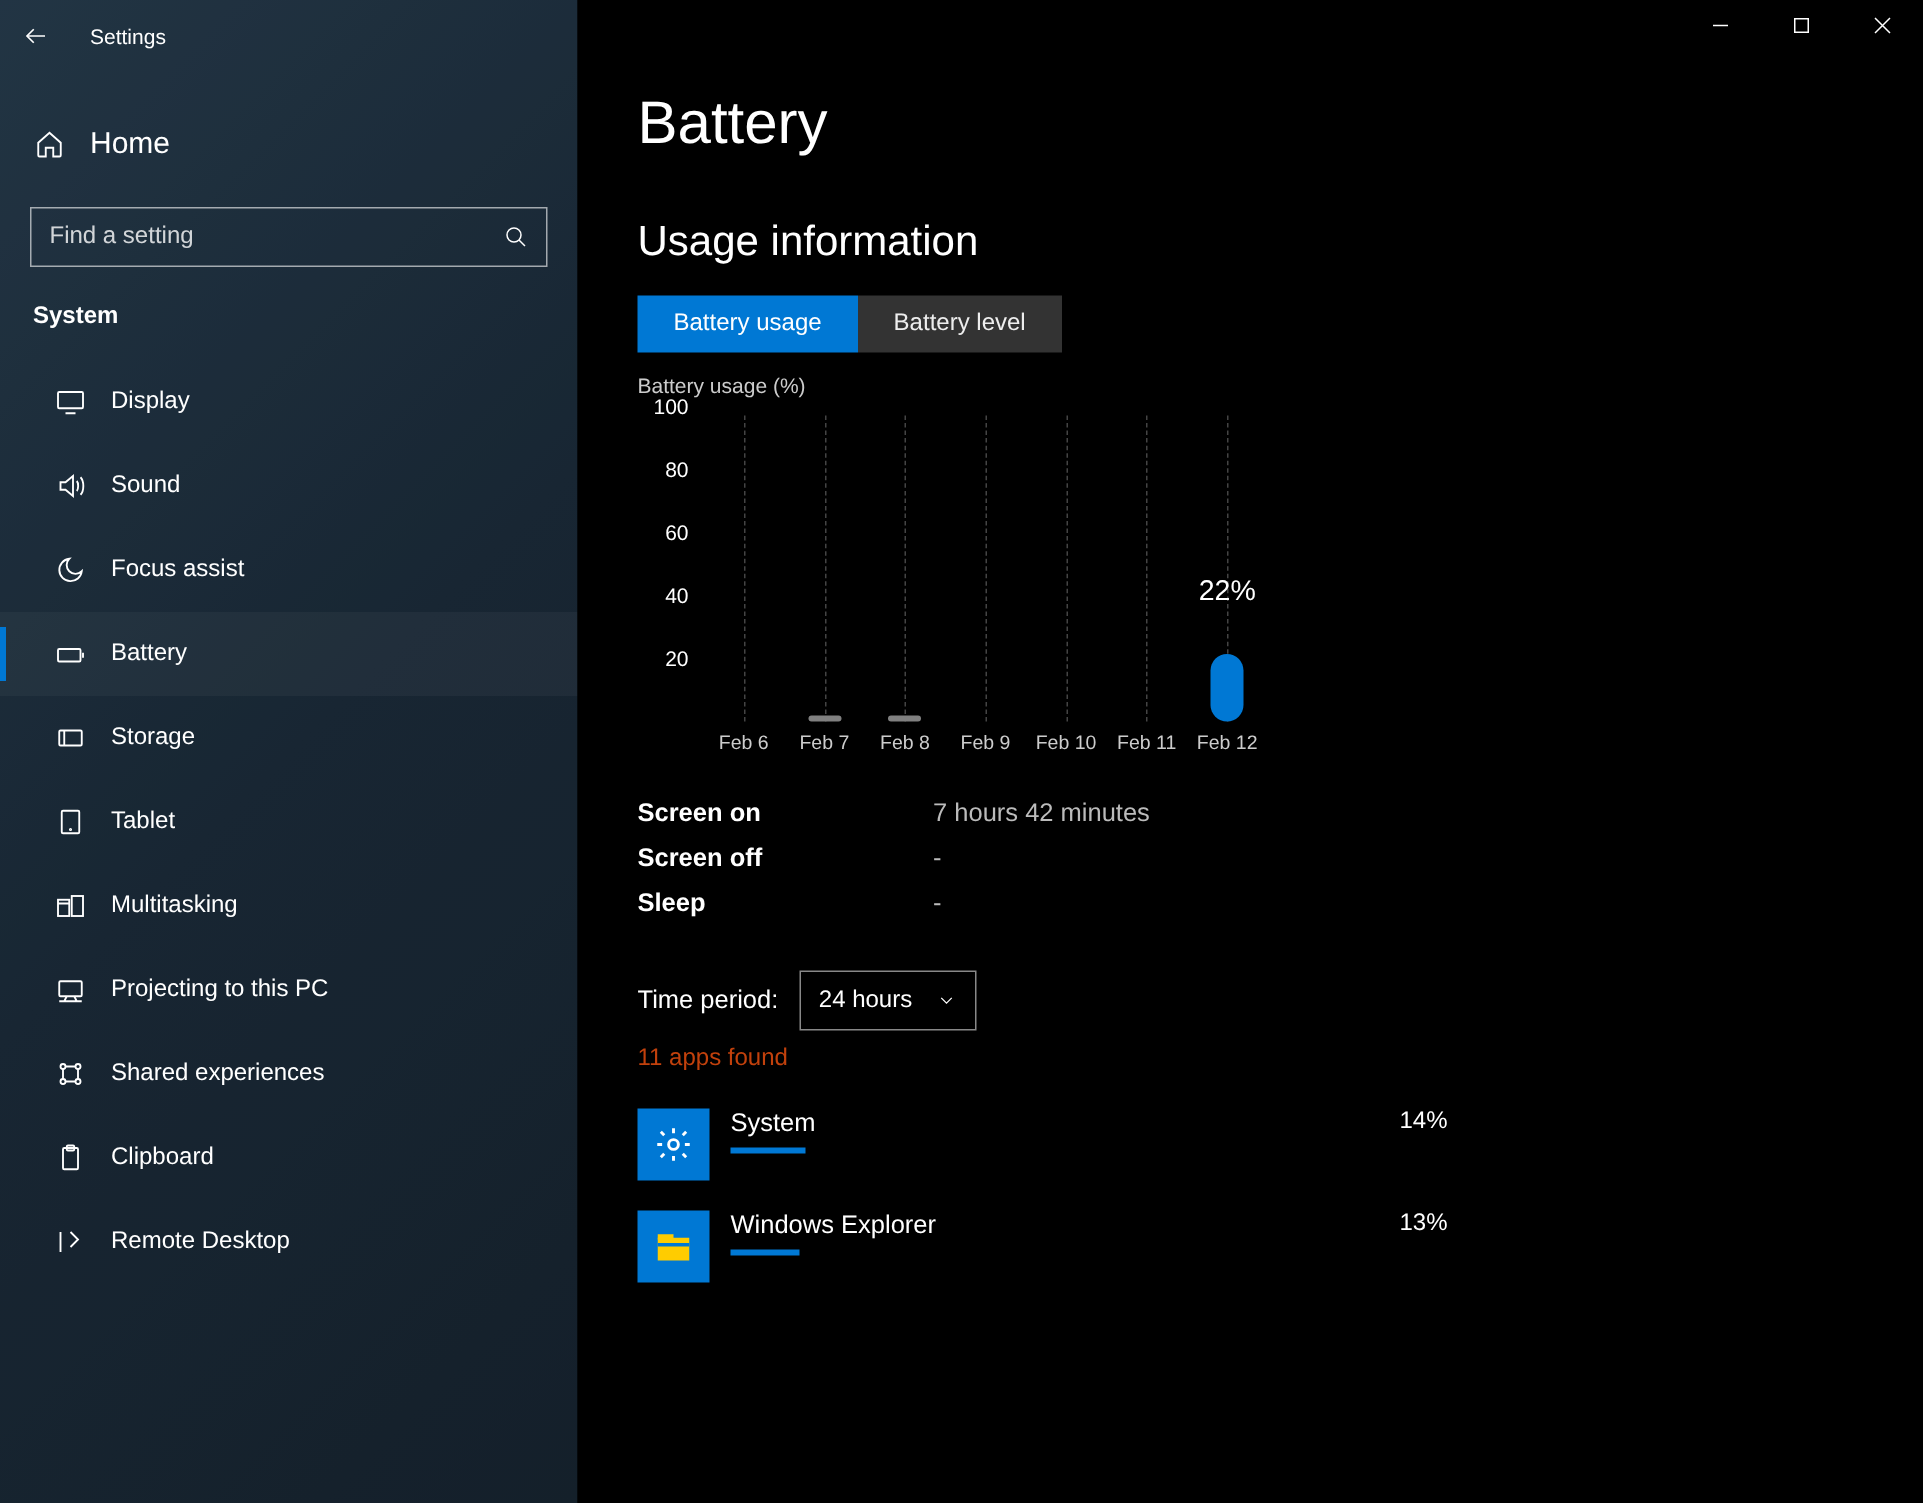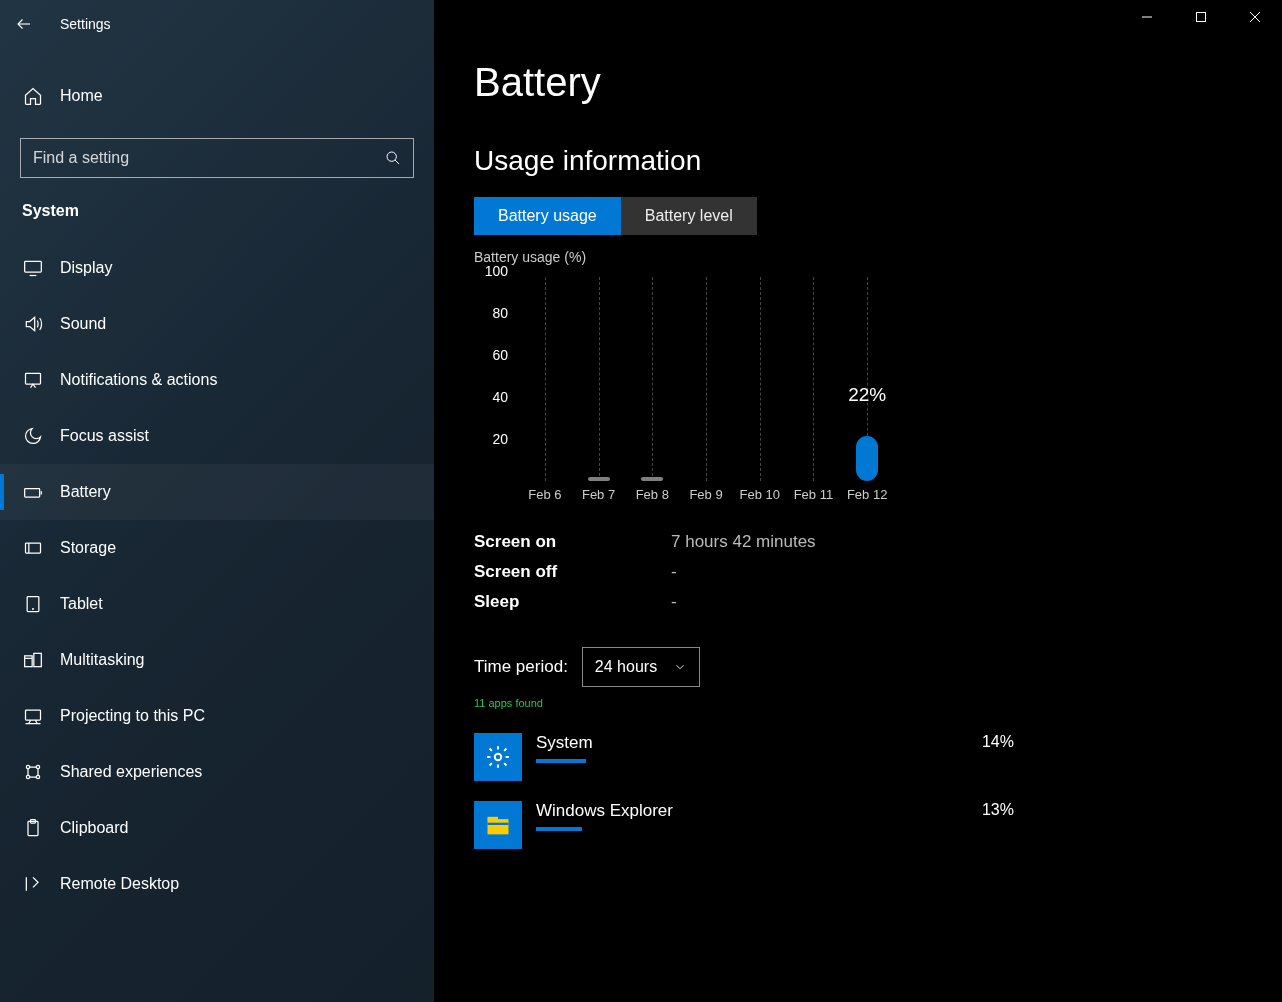--- a/index.html
+++ b/index.html
@@ -1,39 +1,39 @@
 <!DOCTYPE html>
 <html><head>
 <meta charset="utf-8">
 <style>
   * { margin: 0; padding: 0; box-sizing: border-box; font-family: "Segoe UI", sans-serif; }
   body { width: 1282px; height: 1002px; background: #000; color: #fff; overflow: hidden; display: flex; }
   
   
-  .sidebar { width: 434px; height: 100%; background: linear-gradient(135deg, #2b4255 0%, #1e3040 50%, #1a2835 100%); position: relative; }
+  .sidebar { width: 385px; height: 100%; background: linear-gradient(135deg, #2b4255 0%, #1e3040 50%, #1a2835 100%); position: relative; }
   .sidebar::before { content:""; position:absolute; inset:0; background: rgba(0,0,0,0.2); }
   .sidebar > * { position: relative; }
   
   .top-row { height: 48px; display: flex; align-items: center; }
   .back-btn { width: 48px; height: 48px; display:flex; align-items:center; justify-content:center; cursor:pointer; }
   .top-title { font-size: 14px; margin-left: 12px; }
   
   .home-row { display:flex; align-items:center; height:56px; padding-left: 22px; margin-top: 20px; cursor:pointer; }
   .home-row .icon { width: 22px; display:flex; justify-content:center; }
-  .home-row .label { font-size: 16px; margin-left: 16px; }
+  .home-row .label { font-size: 20px; margin-left: 16px; }
   
   .search-box { margin: 14px 20px 0 20px; height: 40px; border: 1px solid rgba(255,255,255,0.6); display:flex; align-items:center; padding: 12px 12px; }
   .search-box input { flex:1; background:transparent; border:none; color:#fff; font-size:16px; outline:none; }
   .search-box input::placeholder { color: rgba(255,255,255,0.8); }
   .search-icon { color: rgba(255,255,255,0.85); }
   
   .section-label { font-weight:600; font-size:16px; padding: 24px 20px 10px 22px; }
   
   .nav { margin-top: 10px; }
-  .nav-item { display:flex; align-items:center; height:56px; padding-left: 22px; cursor:pointer; position:relative; }
+  .nav-item { display:flex; align-items:center; height:56px; padding-left: 36px; cursor:pointer; position:relative; }
   .nav-item .icon { width: 22px; display:flex; justify-content:center; align-items:center; }
   .nav-item .label { font-size:16px; margin-left: 16px; white-space:nowrap; }
   .nav-item.active::before { content:""; position:absolute; left:0; top:10px; bottom:10px; width:4px; background:#0078d4; }
   .nav-item.active { background: rgba(255,255,255,0.04); }
   
   
   .main { flex:1; background:#000; padding: 0 0 0 0; overflow:hidden; position:relative; }
   .titlebar { height: 40px; display:flex; justify-content:flex-end; align-items:flex-start; }
   .win-btn { width:54px; height:34px; display:flex; align-items:center; justify-content:center; cursor:pointer; }
   
@@ -59,21 +59,21 @@
   .x-tick { position:absolute; font-size:13px; transform:translateX(-50%); color:#ccc; white-space:nowrap; }
   
   .stats { margin-top: 16px; }
   .stat-row { display:flex; font-size:17px; line-height:30px; }
   .stat-label { width: 170px; font-weight:600; }
   .stat-value { color:#bbb;margin-left:27px; }
   
   .time-period { display:flex; align-items:center; margin-top: 30px; gap: 14px; }
   .tp-label { font-size:17px; }
   .dropdown { border:1px solid #888; height:40px; min-width:112px; padding: 0 12px; display:flex; align-items:center; justify-content:space-between; cursor:pointer; font-size:16px; gap:16px;}
-  .apps-found { font-size:11px; margin-top:10px; color:#22c55e; }
+  .apps-found { font-size:16px; margin-top:10px; color:#c2410c; }
   
   .app-list { margin-top: 14px; }
   .app-row { display:flex; align-items:flex-start; padding: 10px 0; width: 540px; }
   .app-icon { width:48px; height:48px; background:#0078d4; display:flex; align-items:center; justify-content:center; }
   .app-info { margin-left: 14px; flex:1; }
   .app-name { font-size:17px; }
   .app-bar-bg { margin-top:6px; width:300px; height:4px; }
   .app-bar-fill { height:100%; background:#0078d4; }
   .app-pct { font-size:16px; }
   
@@ -126,29 +126,20 @@
       </div>
       <div class="nav-item">
         <span class="icon">
           <svg width="20" height="20" viewBox="0 0 24 24" fill="none" stroke="#fff" stroke-width="1.5">
             <path d="M4 9v6h4l6 5V4l-6 5H4z"></path>
             <path d="M17 8c1.5 1.5 1.5 6.5 0 8"></path>
             <path d="M20 5c3 3 3 11 0 14"></path>
           </svg>
         </span>
         <span class="label">Sound</span>
-      </div>
-      <div class="nav-item">
-        <span class="icon">
-          <svg width="20" height="20" viewBox="0 0 24 24" fill="none" stroke="#fff" stroke-width="1.5">
-            <rect x="3" y="4" width="18" height="13" rx="1"></rect>
-            <path d="M9 21l3-4 3 4"></path>
-          </svg>
-        </span>
-        <span class="label">Notifications &amp; actions</span>
       </div>
       <div class="nav-item">
         <span class="icon">
           <svg width="20" height="20" viewBox="0 0 24 24" fill="none" stroke="#fff" stroke-width="1.5">
             <path d="M21 13a9 9 0 1 1-10-10 7 7 0 0 0 10 10z"></path>
           </svg>
         </span>
         <span class="label">Focus assist</span>
       </div>
       <div class="nav-item active">

